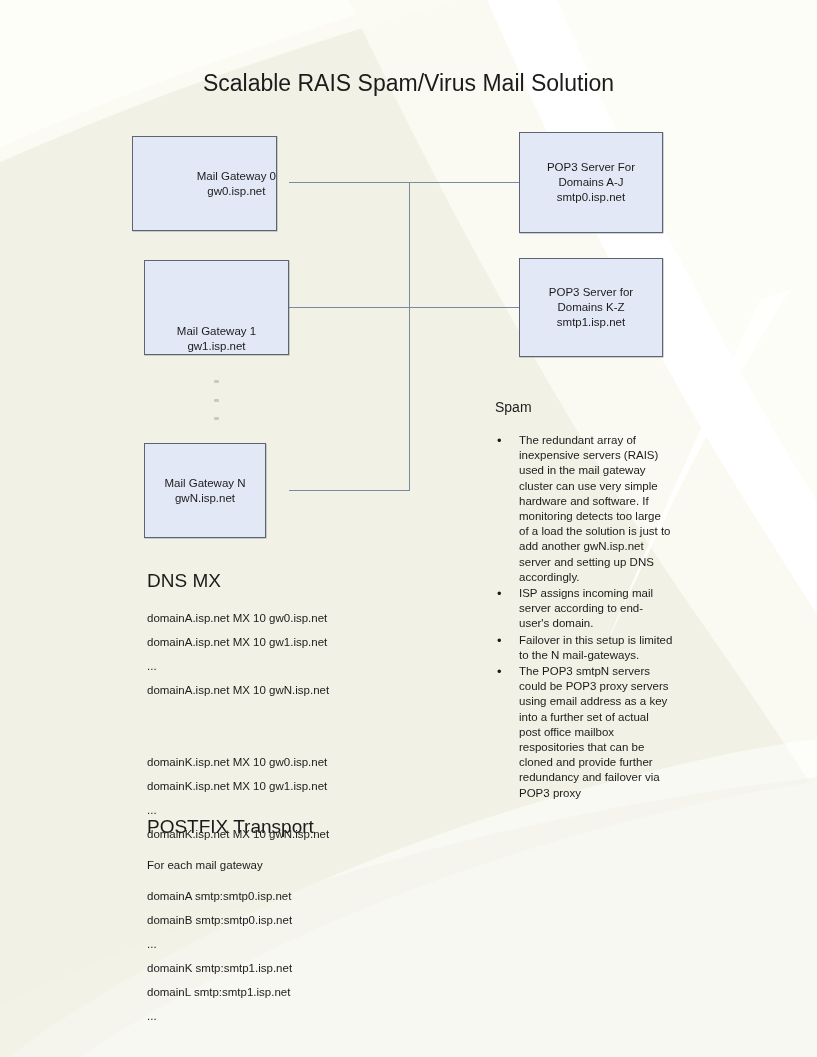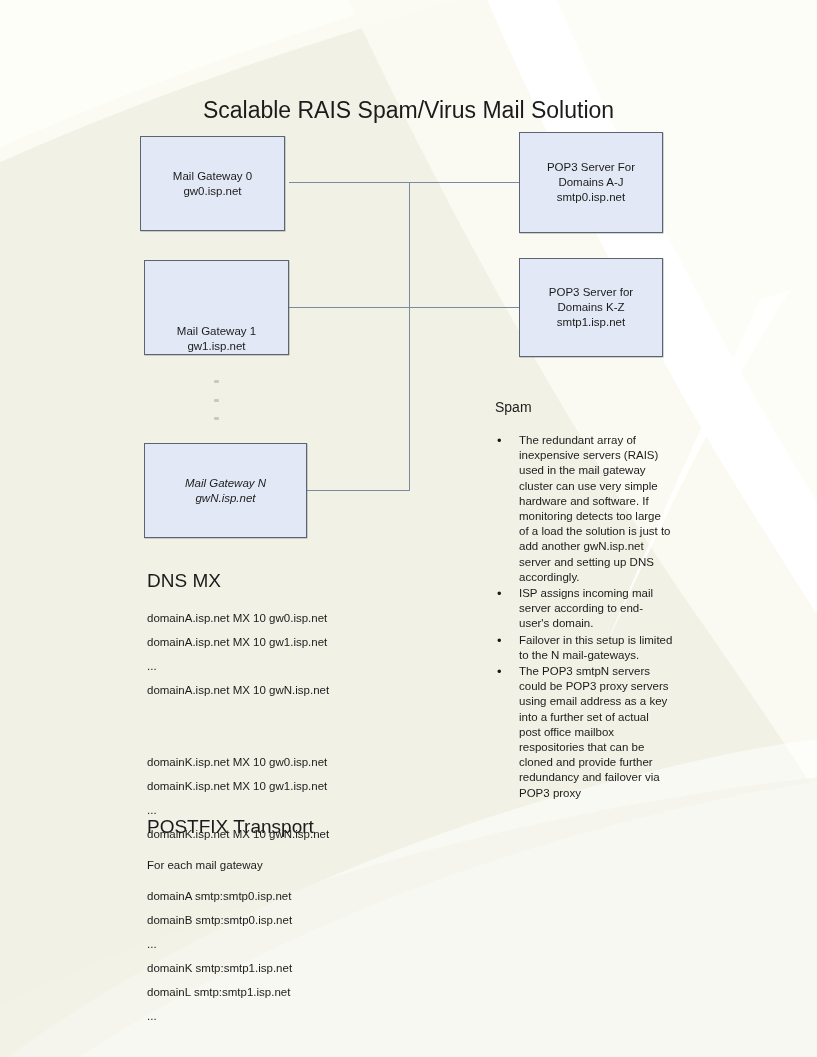--- a/index.html
+++ b/index.html
@@ -26,23 +26,23 @@
     align-items:center;
     justify-content:center;
     text-align:center;
     font-size:11.5px;
     line-height:15px;
     color:#1b1b1b;
     box-shadow:0.5px 0.5px 0 rgba(90,100,114,0.55);
   }
   .node-label{white-space:pre-line;}
 
-  #gw0{left:140px;top:136px;width:145px;height:95px;}
+  #gw0{left:132px;top:136px;width:145px;height:95px;justify-content:flex-end;}
   #gw1{left:144px;top:260px;width:145px;height:95px;align-items:flex-end;}
-  #gwN{left:144px;top:443px;width:163px;height:95px;font-style:italic;}
+  #gwN{left:144px;top:443px;width:122px;height:95px;}
   #pop0{left:519px;top:132px;width:144px;height:101px;}
   #pop1{left:519px;top:258px;width:144px;height:99px;}
 
   .wire{position:absolute;background:#7b8aa3;}
   .wire-h{height:1px;}
   .wire-v{width:1px;}
 
   #ellipsis-vert{
     position:absolute;left:211px;top:380px;width:10px;height:40px;
     display:flex;flex-direction:column;justify-content:space-between;align-items:center;
@@ -88,21 +88,20 @@
     position:absolute;left:2px;top:0;
     font-size:13px;line-height:15.2px;color:#1b1b1b;
   }
 
   #page-title{
     position:absolute;
     left:0;top:70px;width:817px;
     text-align:center;
     font-size:23px;
     color:#1b1b1b;
-    margin-top:27px;
   }
 </style>
 </head>
 <body>
 
 <div id="canvas">
 
   <svg id="bg-swirl" viewBox="0 0 817 1057" preserveAspectRatio="none">
     <rect x="0" y="0" width="817" height="1057" fill="#f1f1e5"></rect>
     <path d="M -60 175 C 160 70 420 -10 620 -60 L 860 -60 L 860 -120 L -60 -120 Z" fill="#ffffff" opacity="0.92"></path>

